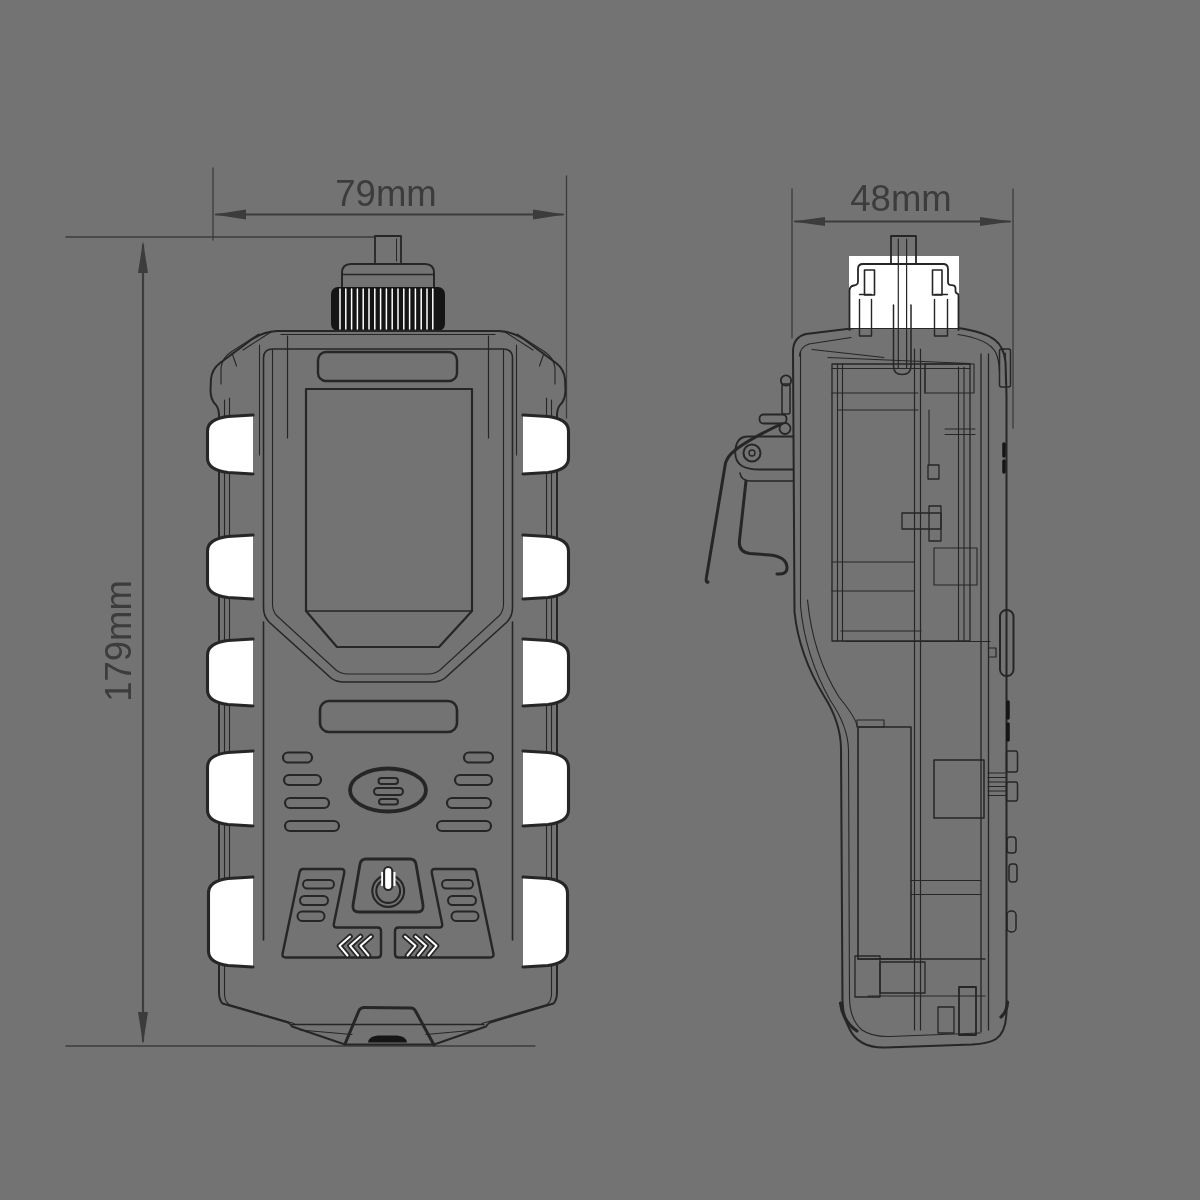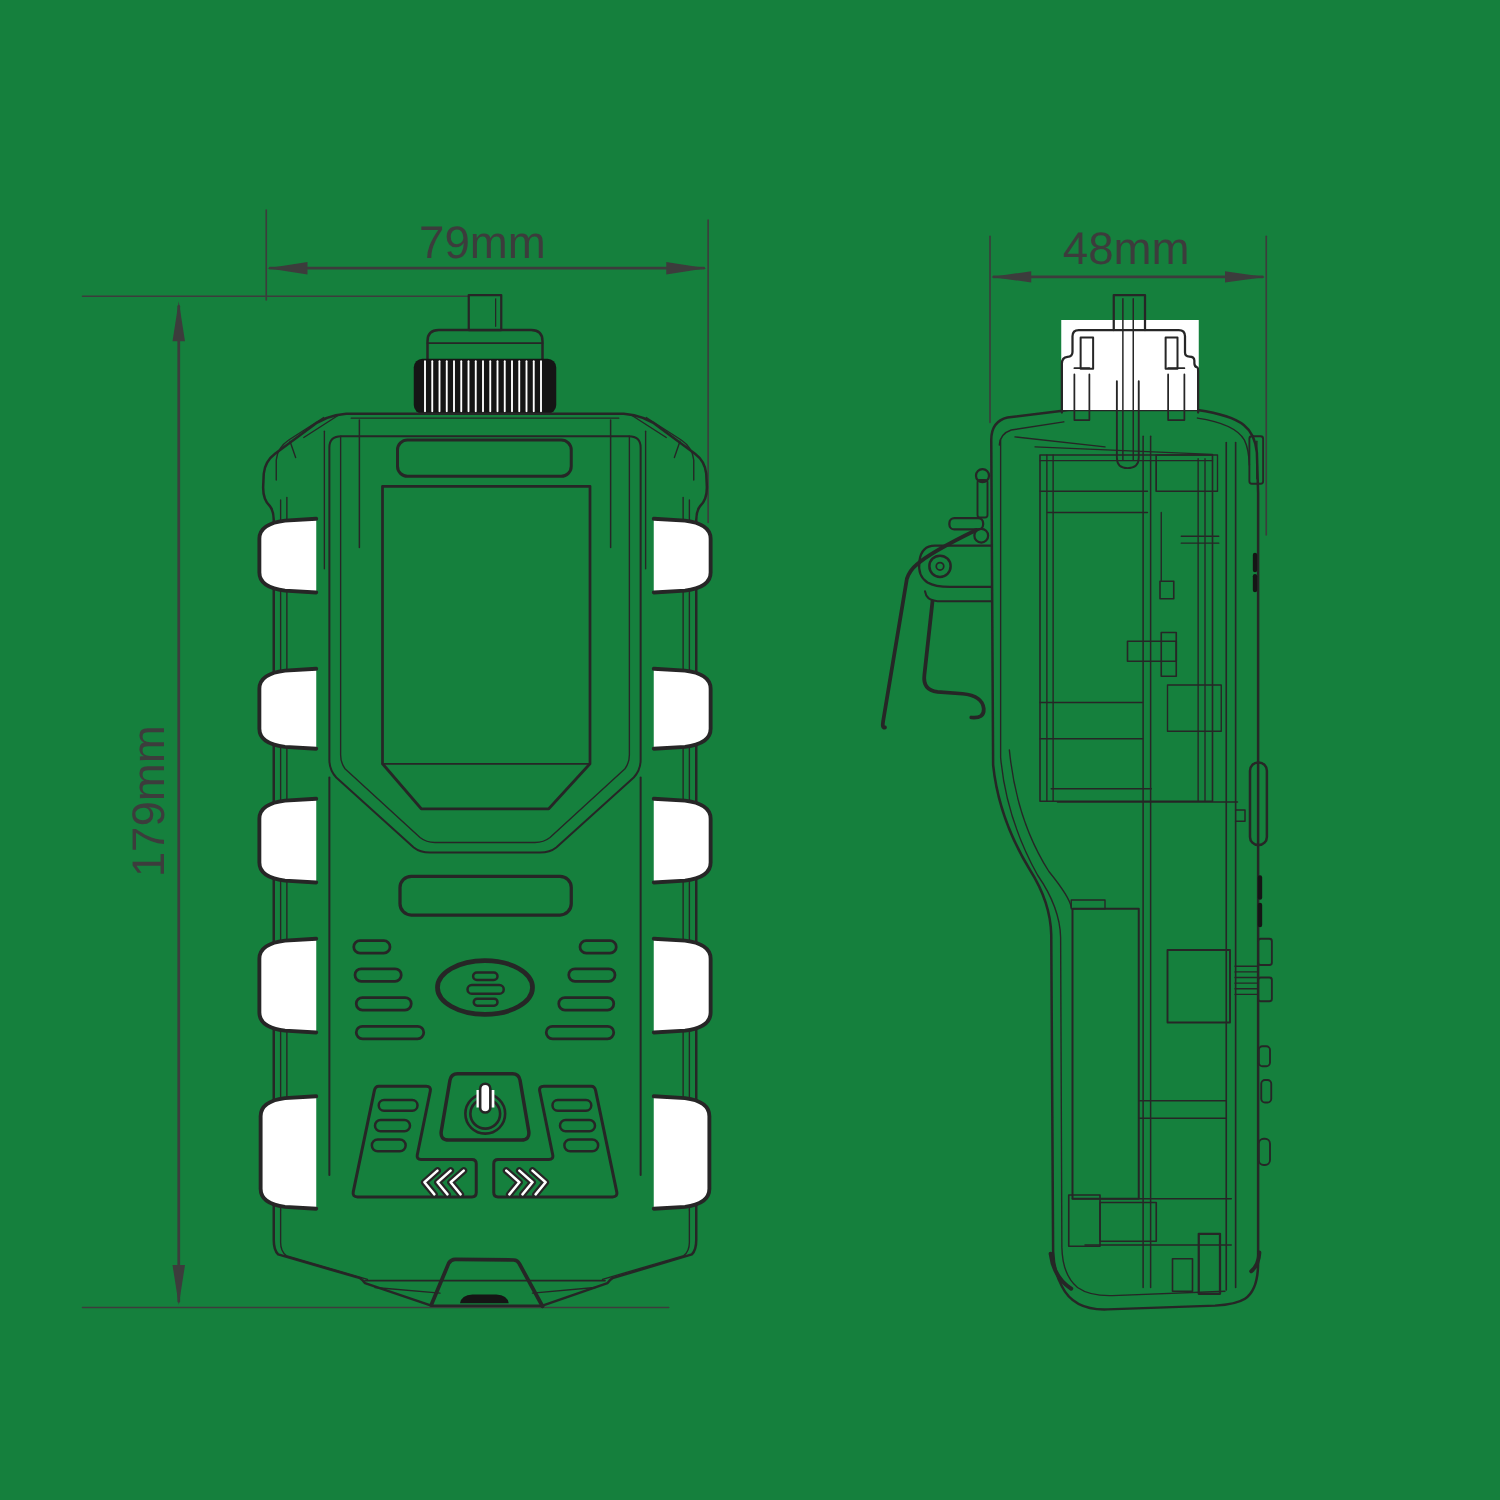--- a/index.html
+++ b/index.html
@@ -1,16 +1,16 @@
 <!DOCTYPE html>
 <html><head>
 <meta charset="utf-8">
 <style>
   html,body{margin:0;padding:0;background:#fff;}
-  .page{width:1200px;height:1200px;position:relative;background:#15803d;overflow:hidden;}
+  .page{width:1200px;height:1200px;position:relative;background:#737373;overflow:hidden;}
   svg{position:absolute;top:0;left:0;}
   text{font-family:"Liberation Sans", sans-serif;fill:#3c3c3c;}
 </style>
 </head>
 <body>
 <div class="page">
 <svg width="1200" height="1200" viewBox="0 0 1200 1200">
 <g fill="none" stroke="#262626" stroke-linecap="round" stroke-linejoin="round">
 
 <g stroke="#3c3c3c">

